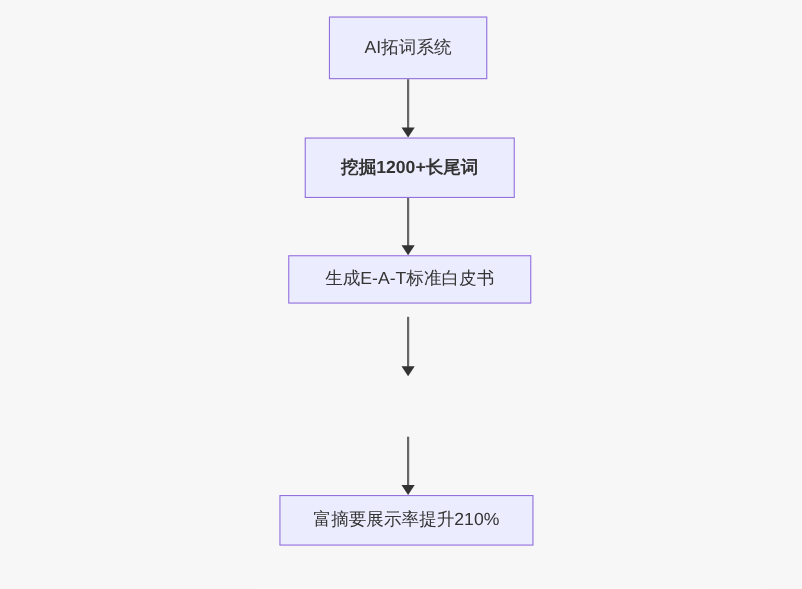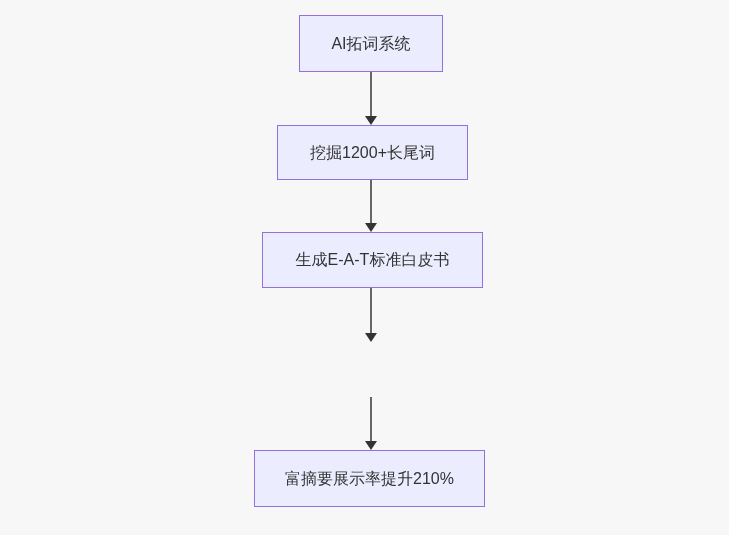--- a/index.html
+++ b/index.html
@@ -21,24 +21,24 @@
     border: 1px solid var(--node-border, #9370DB);
     display: flex;
     align-items: center;
     justify-content: center;
     text-align: center;
     color: var(--text-color, #333333);
     font-size: 16px;
     line-height: 1.2;
   }
   .n1 { left: 299px; top: 15px;  width: 144px; height: 57px; }
-  .n2 { left: 277px; top: 125px; width: 191px; height: 55px; }
-  .n3 { left: 262px; top: 232px; width: 221px; height: 56px; }
+  .n2 { left: 277px; top: 125px; width: 191px; height: 55px; font-weight: bold; }
+  .n3 { left: 262px; top: 232px; width: 221px; height: 44px; }
   .n4 { left: 265px; top: 342px; width: 215px; height: 55px; }
-  .n5 { left: 254px; top: 450px; width: 231px; height: 57px; }
+  .n5 { left: 254px; top: 450px; width: 231px; height: 46px; }
 
   .arrow {
     position: absolute;
     left: 364px;
     width: 14px;
   }
   .a1 { top: 72px;  height: 53px; }
   .a2 { top: 180px; height: 52px; }
   .a3 { top: 288px; height: 54px; }
   .a4 { top: 397px; height: 53px; }

